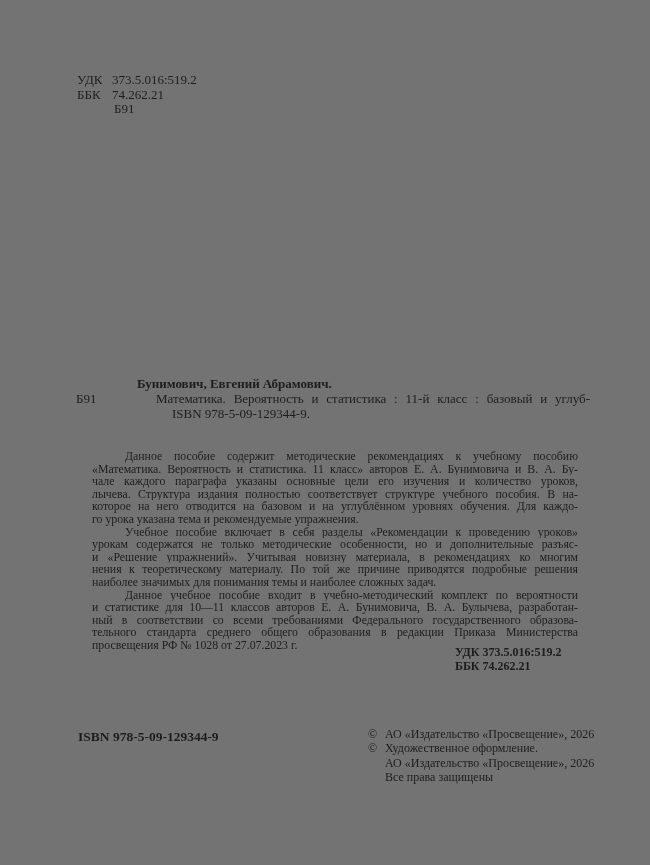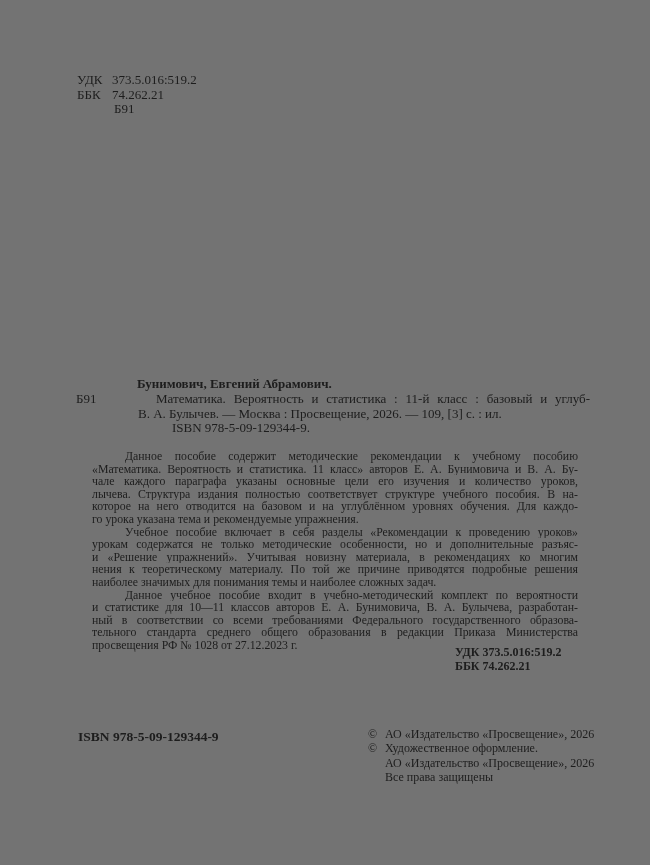--- a/index.html
+++ b/index.html
@@ -106,42 +106,41 @@
       <span class="lbl"></span>
       <span class="val">Б91</span>
     </div>
   </div>
 
   <div class="catalog">
     <div class="author">Бунимович, Евгений Абрамович.</div>
     <div class="card-code">Б91</div>
     <div class="desc">
       <div class="dline first j">Математика. Вероятность и статистика : 11-й класс : базовый и углуб-</div>
-      <div class="dline">В. А. Булычев. — Москва : Просвещение, 2026. — 109, [3] с. : ил.</div>
     </div>
     <div class="isbn">ISBN 978-5-09-129344-9.</div>
   </div>
 
   <div class="annotation">
-    <div class="aline p j">Данное пособие содержит методические рекомендации к учебному пособию</div>
+    <div class="aline p j">Данное пособие содержит методические рекомендациях к учебному пособию</div>
     <div class="aline j">«Математика. Вероятность и статистика. 11 класс» авторов Е. А. Бунимовича и В. А. Бу-</div>
     <div class="aline j">чале каждого параграфа указаны основные цели его изучения и количество уроков,</div>
     <div class="aline j">лычева. Структура издания полностью соответствует структуре учебного пособия. В на-</div>
     <div class="aline j">которое на него отводится на базовом и на углублённом уровнях обучения. Для каждо-</div>
     <div class="aline">го урока указана тема и рекомендуемые упражнения.</div>
     <div class="aline p j">Учебное пособие включает в себя разделы «Рекомендации к проведению уроков»</div>
     <div class="aline j">урокам содержатся не только методические особенности, но и дополнительные разъяс-</div>
     <div class="aline j">и «Решение упражнений». Учитывая новизну материала, в рекомендациях ко многим</div>
     <div class="aline j">нения к теоретическому материалу. По той же причине приводятся подробные решения</div>
     <div class="aline">наиболее значимых для понимания темы и наиболее сложных задач.</div>
     <div class="aline p j">Данное учебное пособие входит в учебно-методический комплект по вероятности</div>
     <div class="aline j">и статистике для 10—11 классов авторов Е. А. Бунимовича, В. А. Булычева, разработан-</div>
     <div class="aline j">ный в соответствии со всеми требованиями Федерального государственного образова-</div>
     <div class="aline j">тельного стандарта среднего общего образования в редакции Приказа Министерства</div>
-    <div class="aline">просвещения РФ № 1028 от 27.12.2023 г.</div>
+    <div class="aline">просвещения РФ № 1028 от 27.07.2023 г.</div>
   </div>
 
   <div class="bottom-codes">
     <div>УДК 373.5.016:519.2</div>
     <div>ББК 74.262.21</div>
   </div>
 
   <div class="footer-isbn">ISBN 978-5-09-129344-9</div>
 
   <div class="copyright">

